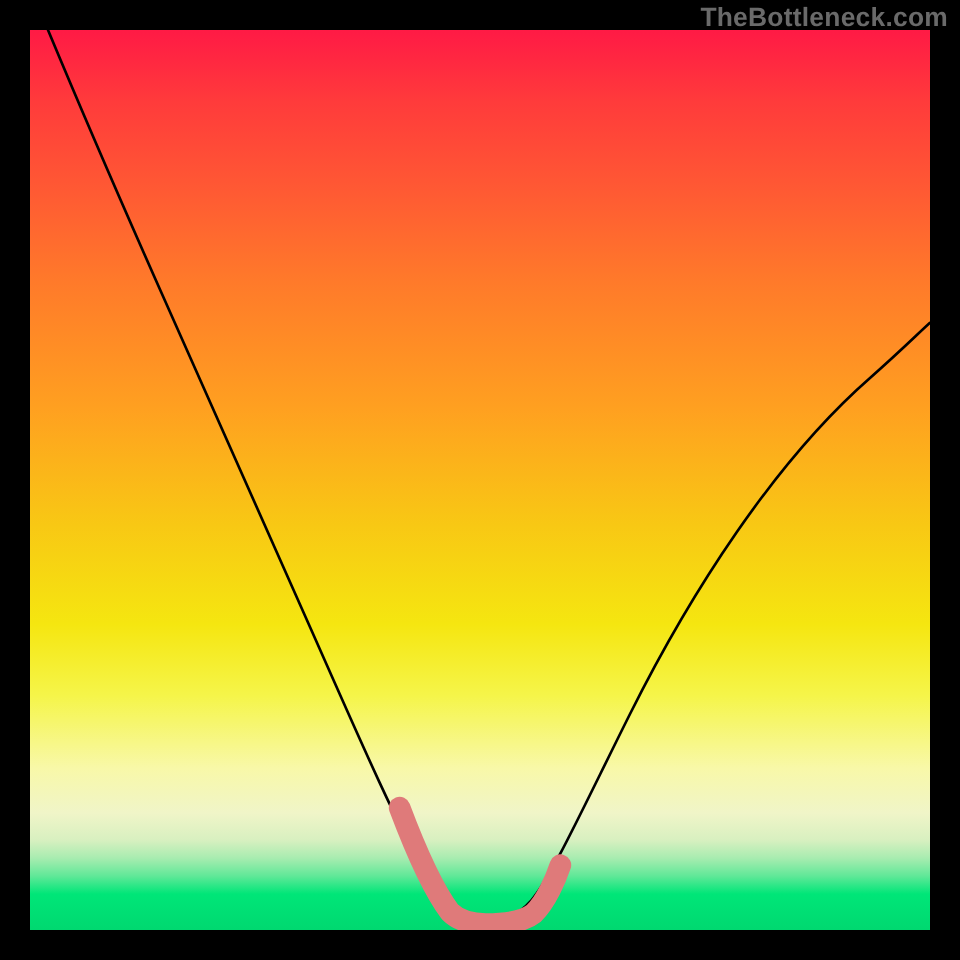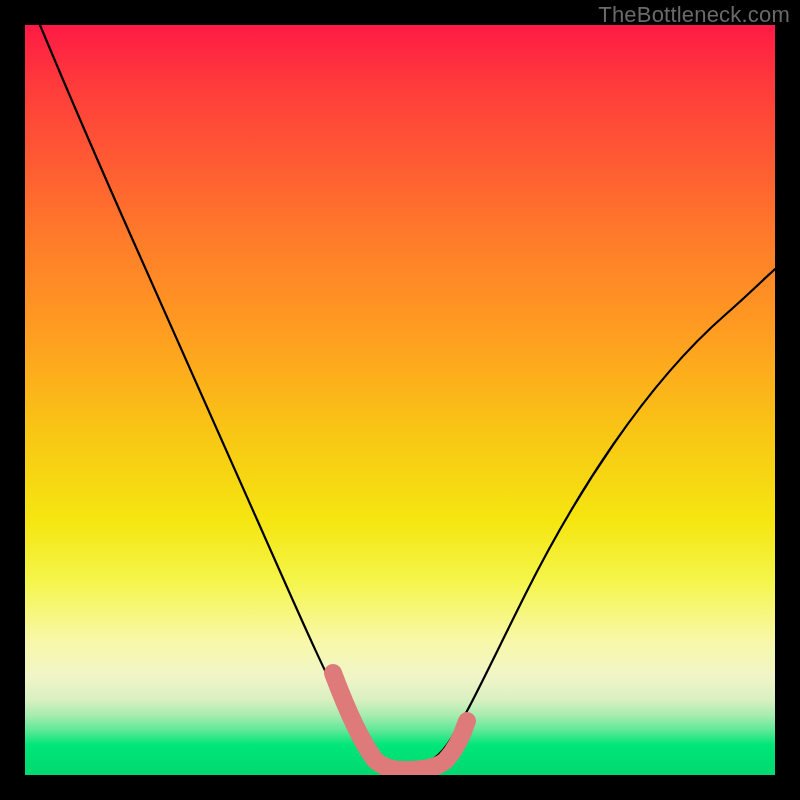--- a/index.html
+++ b/index.html
@@ -47,21 +47,21 @@
     top: 25px;
     width: 750px;
     height: 750px;
   }
   .watermark {
     position: absolute;
     top: 2px;
     right: 10px;
     color: #6a6a6a;
     font-size: 22px;
-    font-weight: 400;
+    font-weight: 700;
     letter-spacing: 0.2px;
   }
 </style>
 </head>
 <body>
 
 <div class="frame">
   <div class="gradient"></div>
 
   <svg class="plot" viewBox="0 0 750 750">

